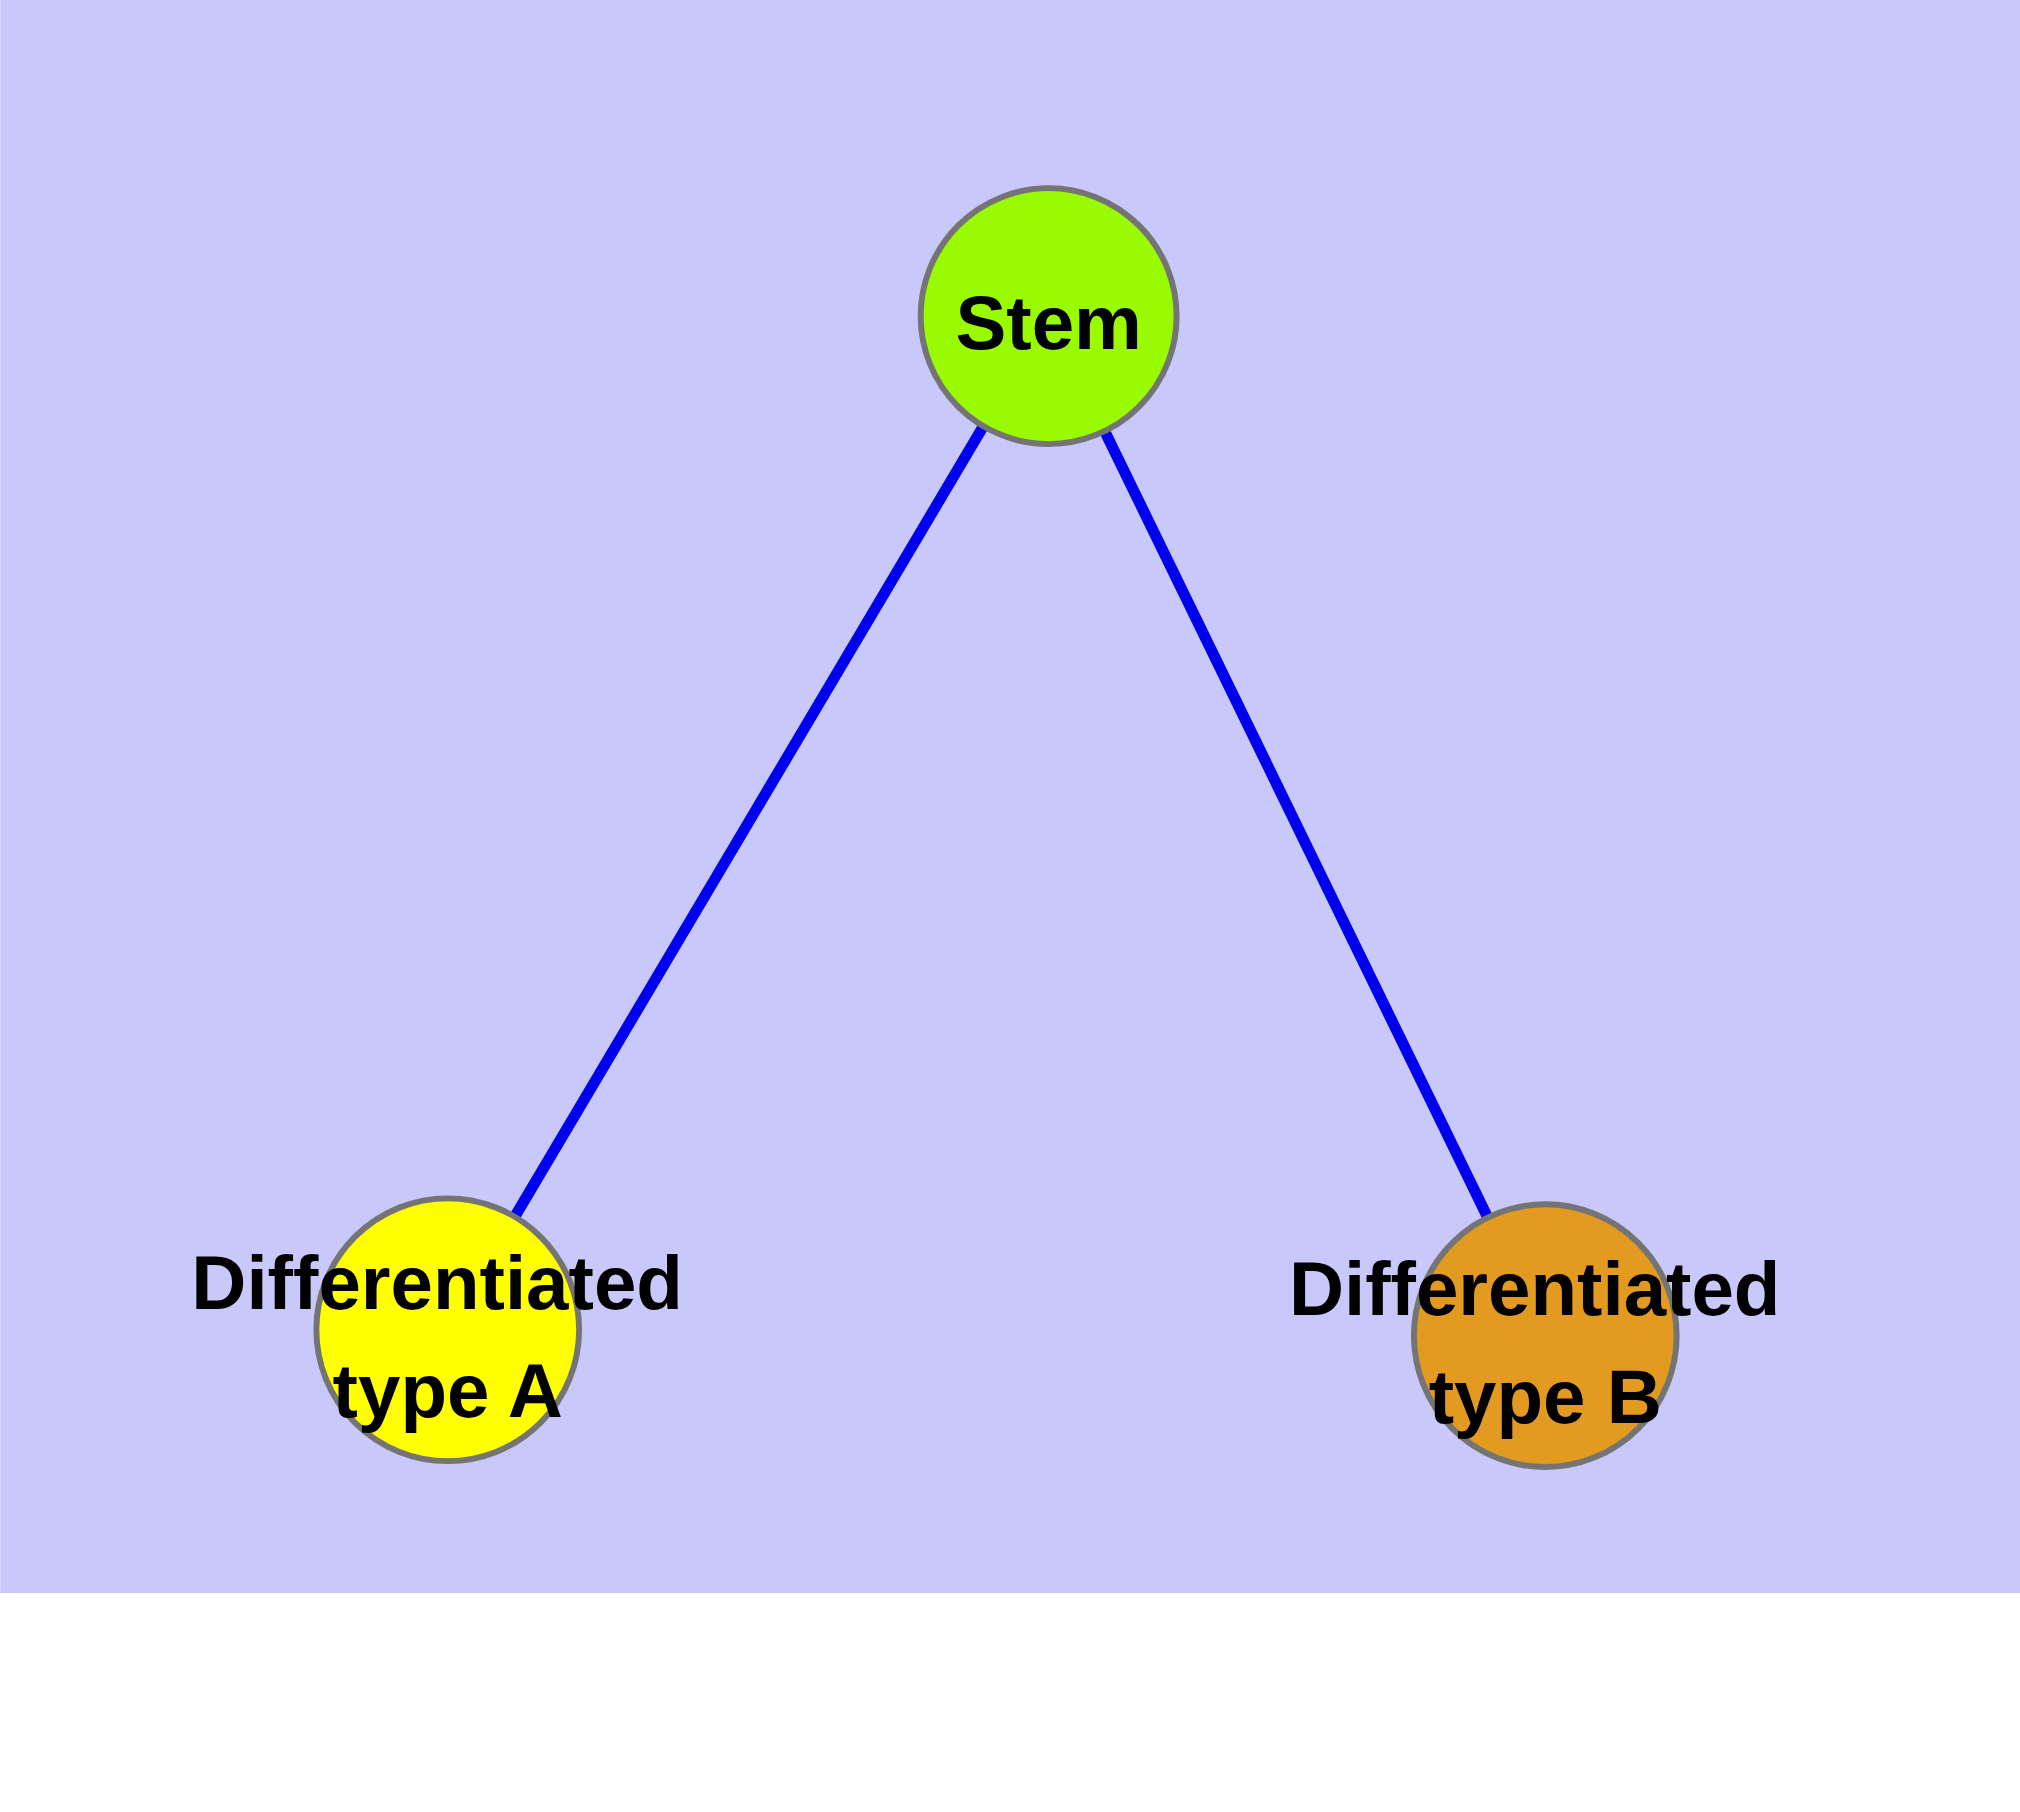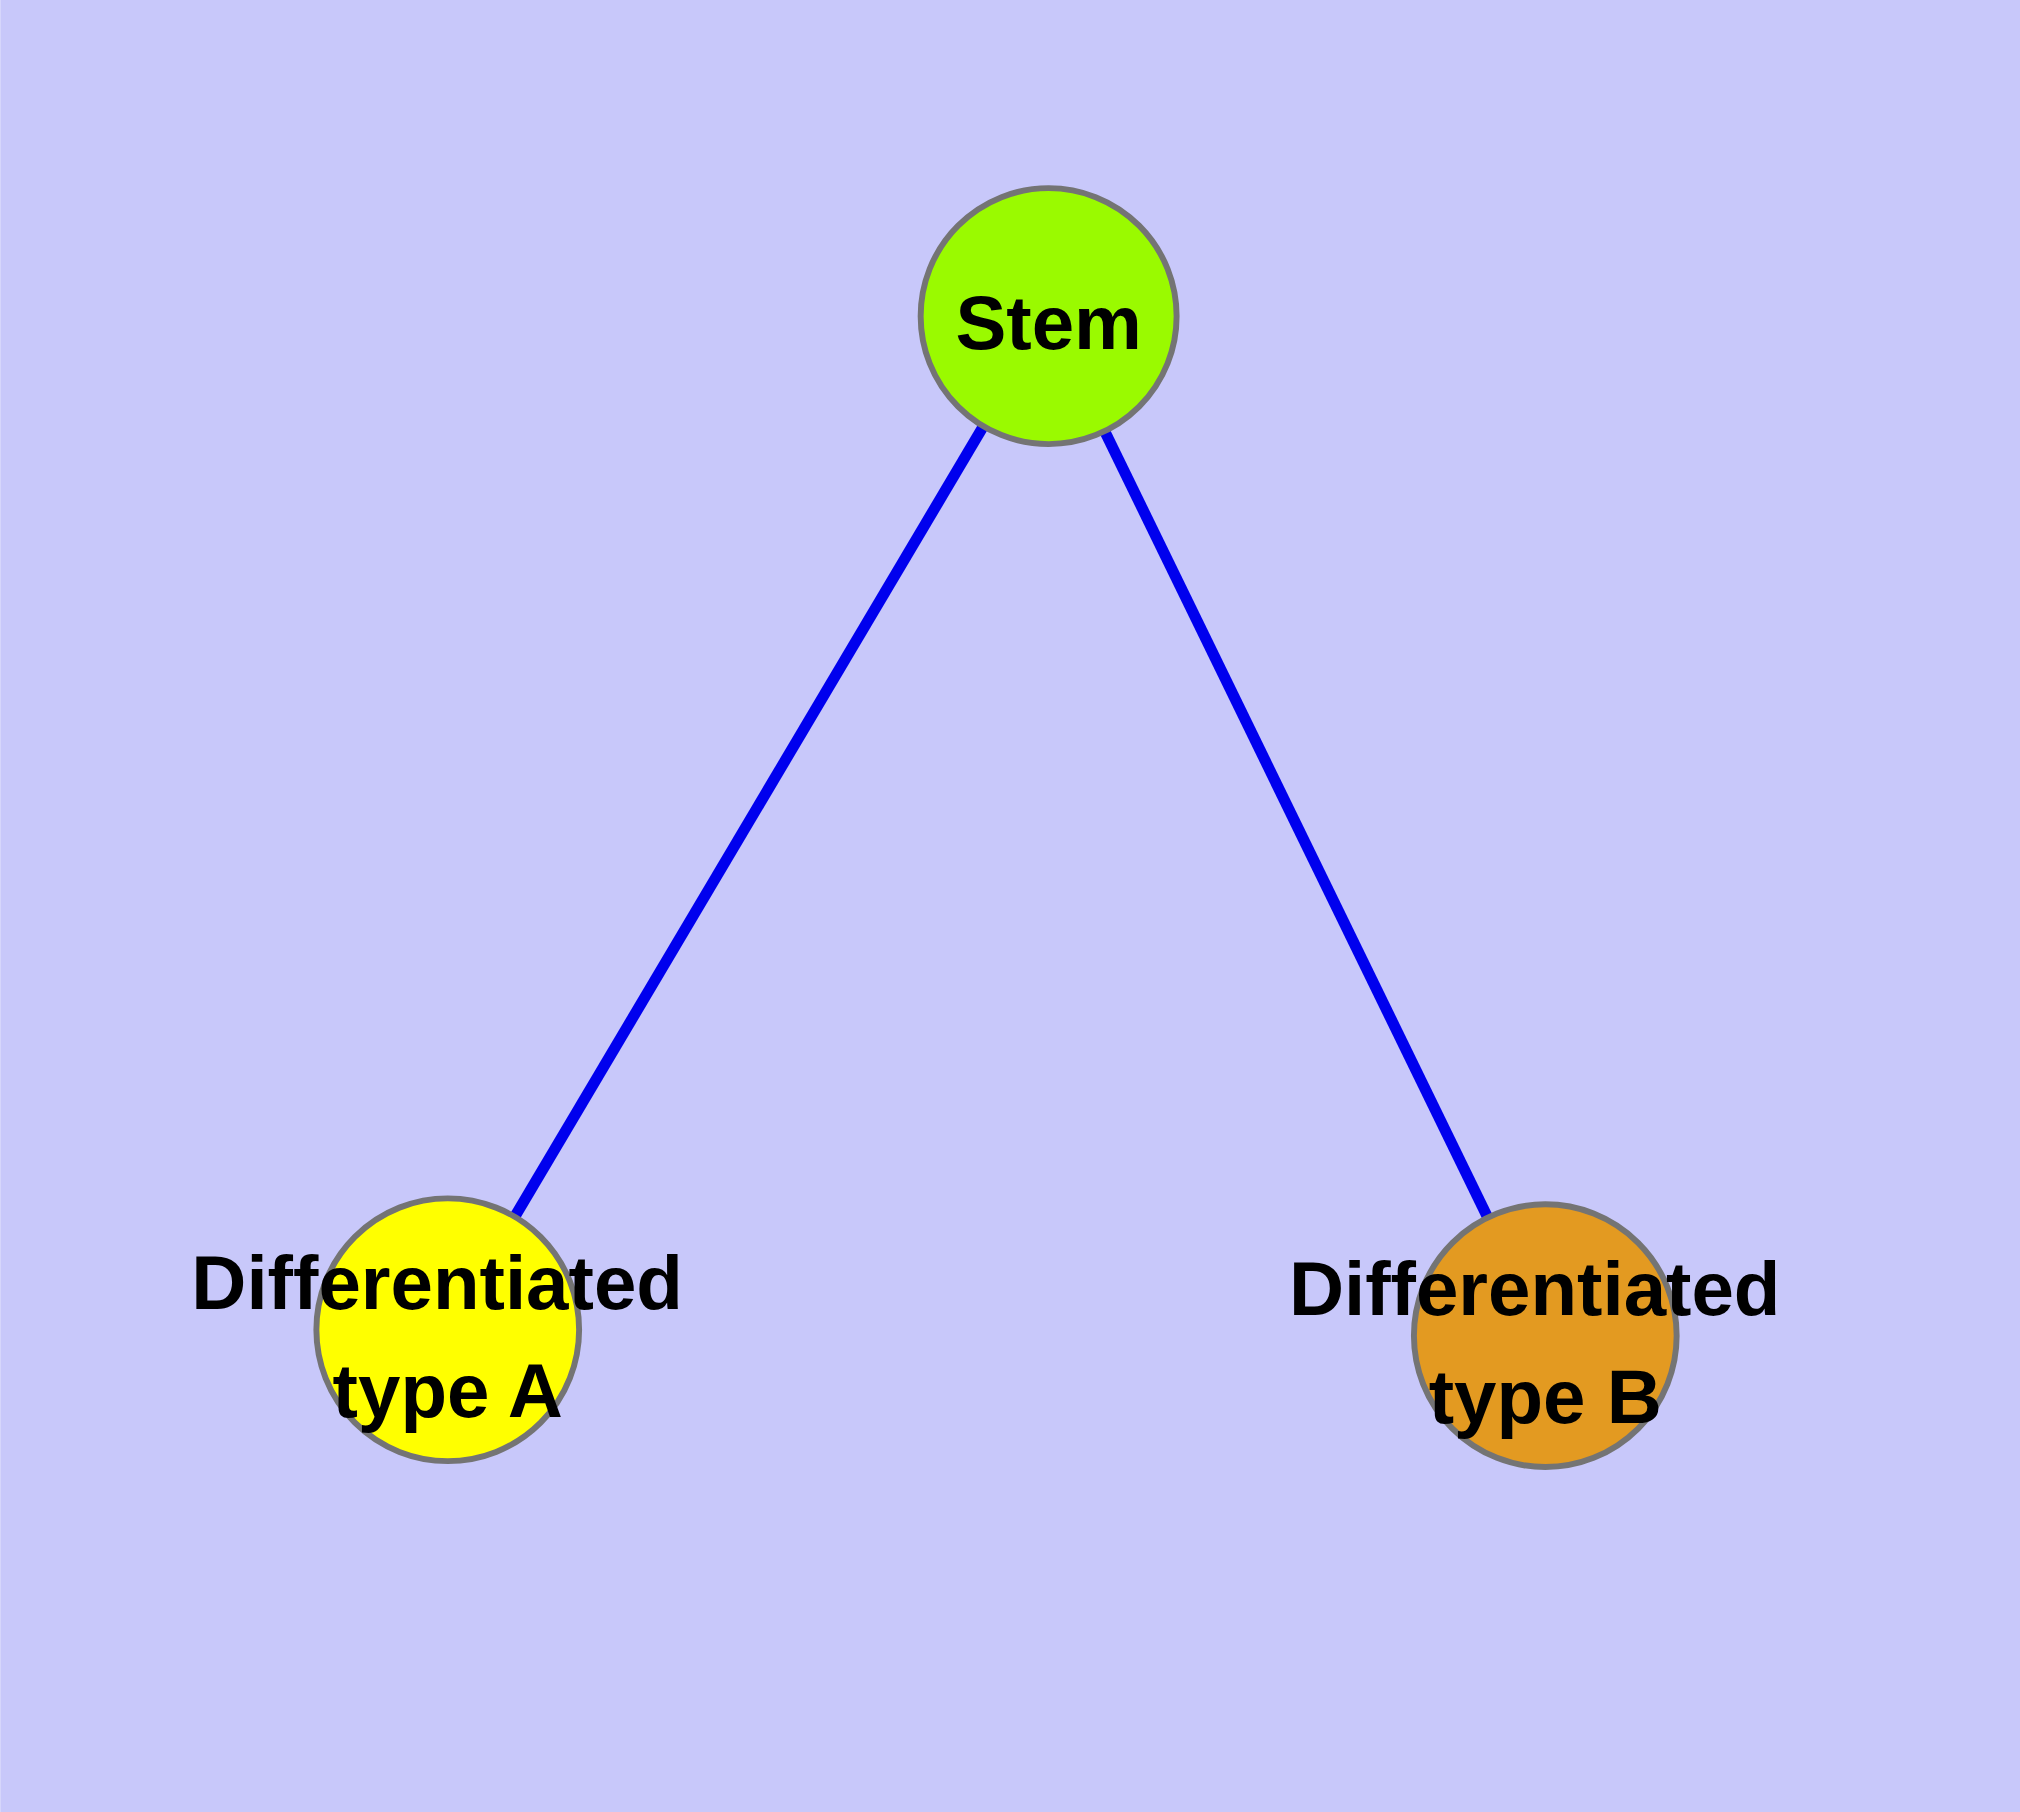--- a/index.html
+++ b/index.html
@@ -2,21 +2,21 @@
 <html style="font-size:13.6px"><head>
 <meta charset="utf-8">
 <style>
   html, body {
     margin: 0;
     padding: 0;
     background: #ffffff;
   }
   .canvas-wrap {
     width: 2021px;
-    height: 1812px;
+    height: 1593px;
     overflow: hidden;
     text-align: right;
   }
   svg {
     display: block;
     width: 2021px;
     height: 1812px;
   }
   .node-label {
     font-family: "Liberation Sans", sans-serif;

